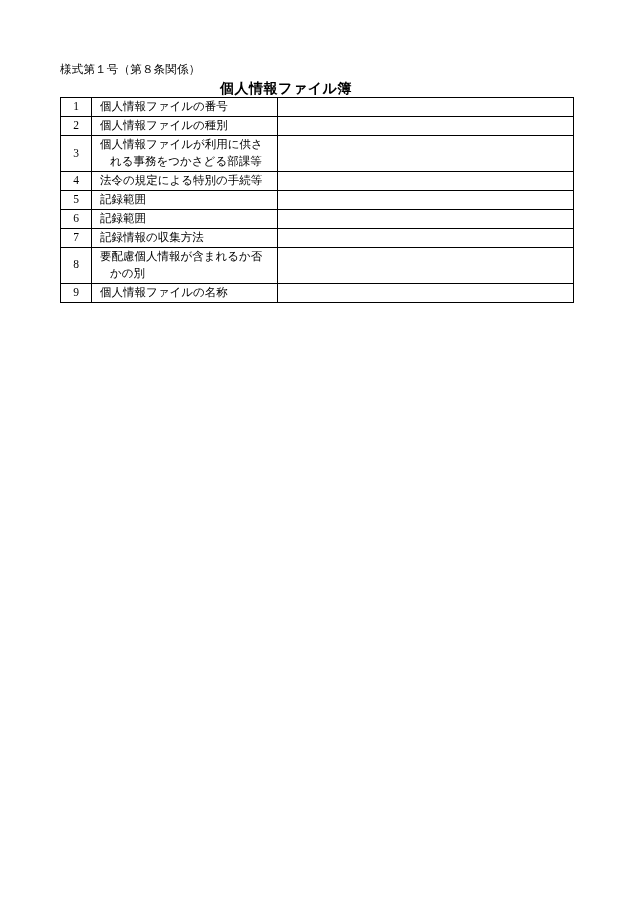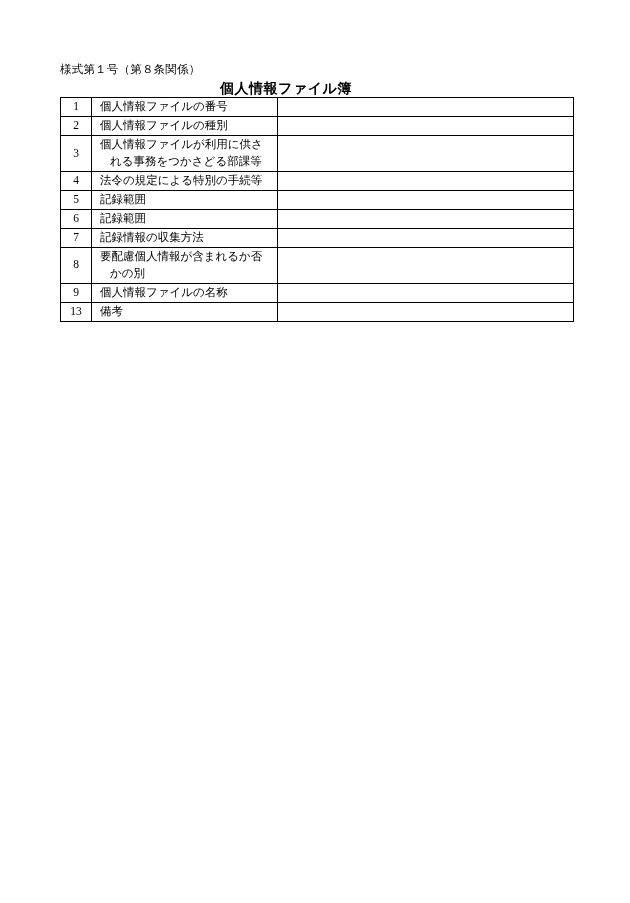--- a/index.html
+++ b/index.html
@@ -165,25 +165,18 @@
           <td class="num-cell">9</td>
           <td class="label-cell">
             <span class="lbl-line">個人情報ファイルの名称</span>
           </td>
           <td class="value-cell"></td>
         </tr>
 
 
 
 
-        <tr class="row">
-          <td class="num-cell">13</td>
-          <td class="label-cell">
-            <span class="lbl-line">備考</span>
-          </td>
-          <td class="value-cell"></td>
-        </tr>
 
       </tbody>
     </table>
   </div>
 
 </div>
 
 </body></html>

